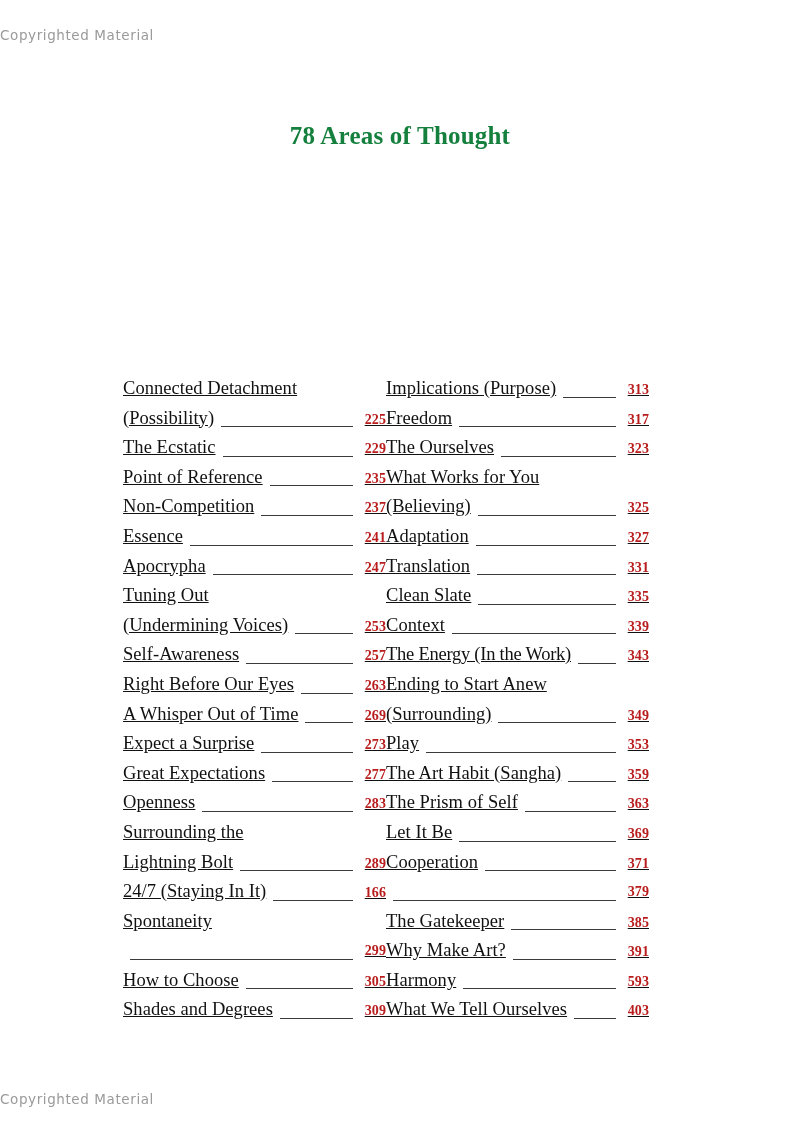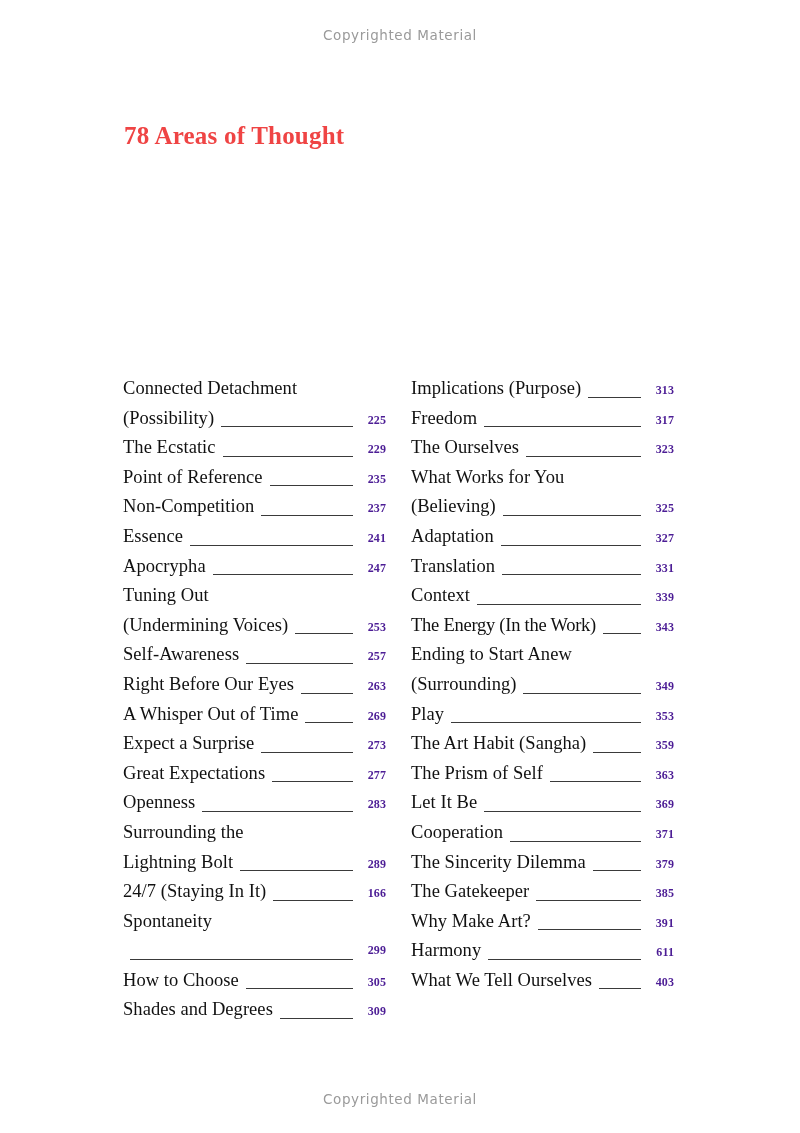--- a/index.html
+++ b/index.html
@@ -13,66 +13,66 @@
     position: relative;
     font-family: "Liberation Serif", "DejaVu Serif", serif;
     color: #111111;
     overflow: hidden;
   }
 
   .watermark {
     position: absolute;
     left: 0;
     width: 800px;
-    text-align: center;
+    text-align: left;
     font-family: "DejaVu Sans", "Liberation Sans", sans-serif;
     font-size: 13.5px;
     letter-spacing: 0.6px;
     color: #9a9a9a;
   }
   .watermark-top { top: 27px; }
   .watermark-bottom { top: 1091px; }
 
   .page-title {
     position: absolute;
     left: 124px;
     top: 122px;
     width: 552px;
-    text-align: left;
+    text-align: center;
     font-size: 25px;
     font-weight: bold;
     letter-spacing: 0.2px;
-    color: #ef4444;
+    color: #15803d;
   }
 
   .toc {
     position: absolute;
     left: 0;
     top: 374px;
     width: 800px;
     display: flex;
     flex-direction: row;
     align-items: flex-start;
   }
 
   .toc-col {
     position: relative;
   }
   .toc-col-left {
     margin-left: 123px;
     width: 263px;
   }
   .toc-col-right {
-    margin-left: 25px;
     width: 263px;
   }
 
   .toc-entry {
     display: block;
     width: 100%;
+    text-decoration: underline;
   }
 
   .toc-line {
     display: flex;
     flex-direction: row;
     align-items: baseline;
     height: 29.6px;
     width: 100%;
     white-space: nowrap;
   }
@@ -94,24 +94,24 @@
     align-self: flex-end;
     margin-bottom: 6px;
   }
 
   .toc-leader.blank {
     border-bottom: none;
   }
 
   .toc-page {
     flex: 0 0 auto;
-    font-size: 12px;
+    font-size: 14px;
     font-weight: bold;
     line-height: 29.6px;
-    color: #4c1d95;
+    color: #b91c1c;
     min-width: 26px;
     text-align: right;
     letter-spacing: 0.1px;
   }
 
   .toc-line.continuation .toc-label {
     width: 100%;
   }
   .toc-line.tight .toc-label {
     letter-spacing: -0.25px;
@@ -315,20 +315,27 @@
       </div>
       <div class="toc-entry">
         <div class="toc-line">
           <span class="toc-label">Translation</span>
           <span class="toc-leader"></span>
           <span class="toc-page">331</span>
         </div>
       </div>
       <div class="toc-entry">
         <div class="toc-line">
+          <span class="toc-label">Clean Slate</span>
+          <span class="toc-leader"></span>
+          <span class="toc-page">335</span>
+        </div>
+      </div>
+      <div class="toc-entry">
+        <div class="toc-line">
           <span class="toc-label">Context</span>
           <span class="toc-leader"></span>
           <span class="toc-page">339</span>
         </div>
       </div>
       <div class="toc-entry">
         <div class="toc-line tight">
           <span class="toc-label">The Energy (In the Work)</span>
           <span class="toc-leader"></span>
           <span class="toc-page">343</span>
@@ -376,21 +383,20 @@
       </div>
       <div class="toc-entry">
         <div class="toc-line">
           <span class="toc-label">Cooperation</span>
           <span class="toc-leader"></span>
           <span class="toc-page">371</span>
         </div>
       </div>
       <div class="toc-entry">
         <div class="toc-line">
-          <span class="toc-label">The Sincerity Dilemma</span>
           <span class="toc-leader"></span>
           <span class="toc-page">379</span>
         </div>
       </div>
       <div class="toc-entry">
         <div class="toc-line">
           <span class="toc-label">The Gatekeeper</span>
           <span class="toc-leader"></span>
           <span class="toc-page">385</span>
         </div>
@@ -399,21 +405,21 @@
         <div class="toc-line">
           <span class="toc-label">Why Make Art?</span>
           <span class="toc-leader"></span>
           <span class="toc-page">391</span>
         </div>
       </div>
       <div class="toc-entry">
         <div class="toc-line">
           <span class="toc-label">Harmony</span>
           <span class="toc-leader"></span>
-          <span class="toc-page">611</span>
+          <span class="toc-page">593</span>
         </div>
       </div>
       <div class="toc-entry">
         <div class="toc-line">
           <span class="toc-label">What We Tell Ourselves</span>
           <span class="toc-leader"></span>
           <span class="toc-page">403</span>
         </div>
       </div>
     </div>

